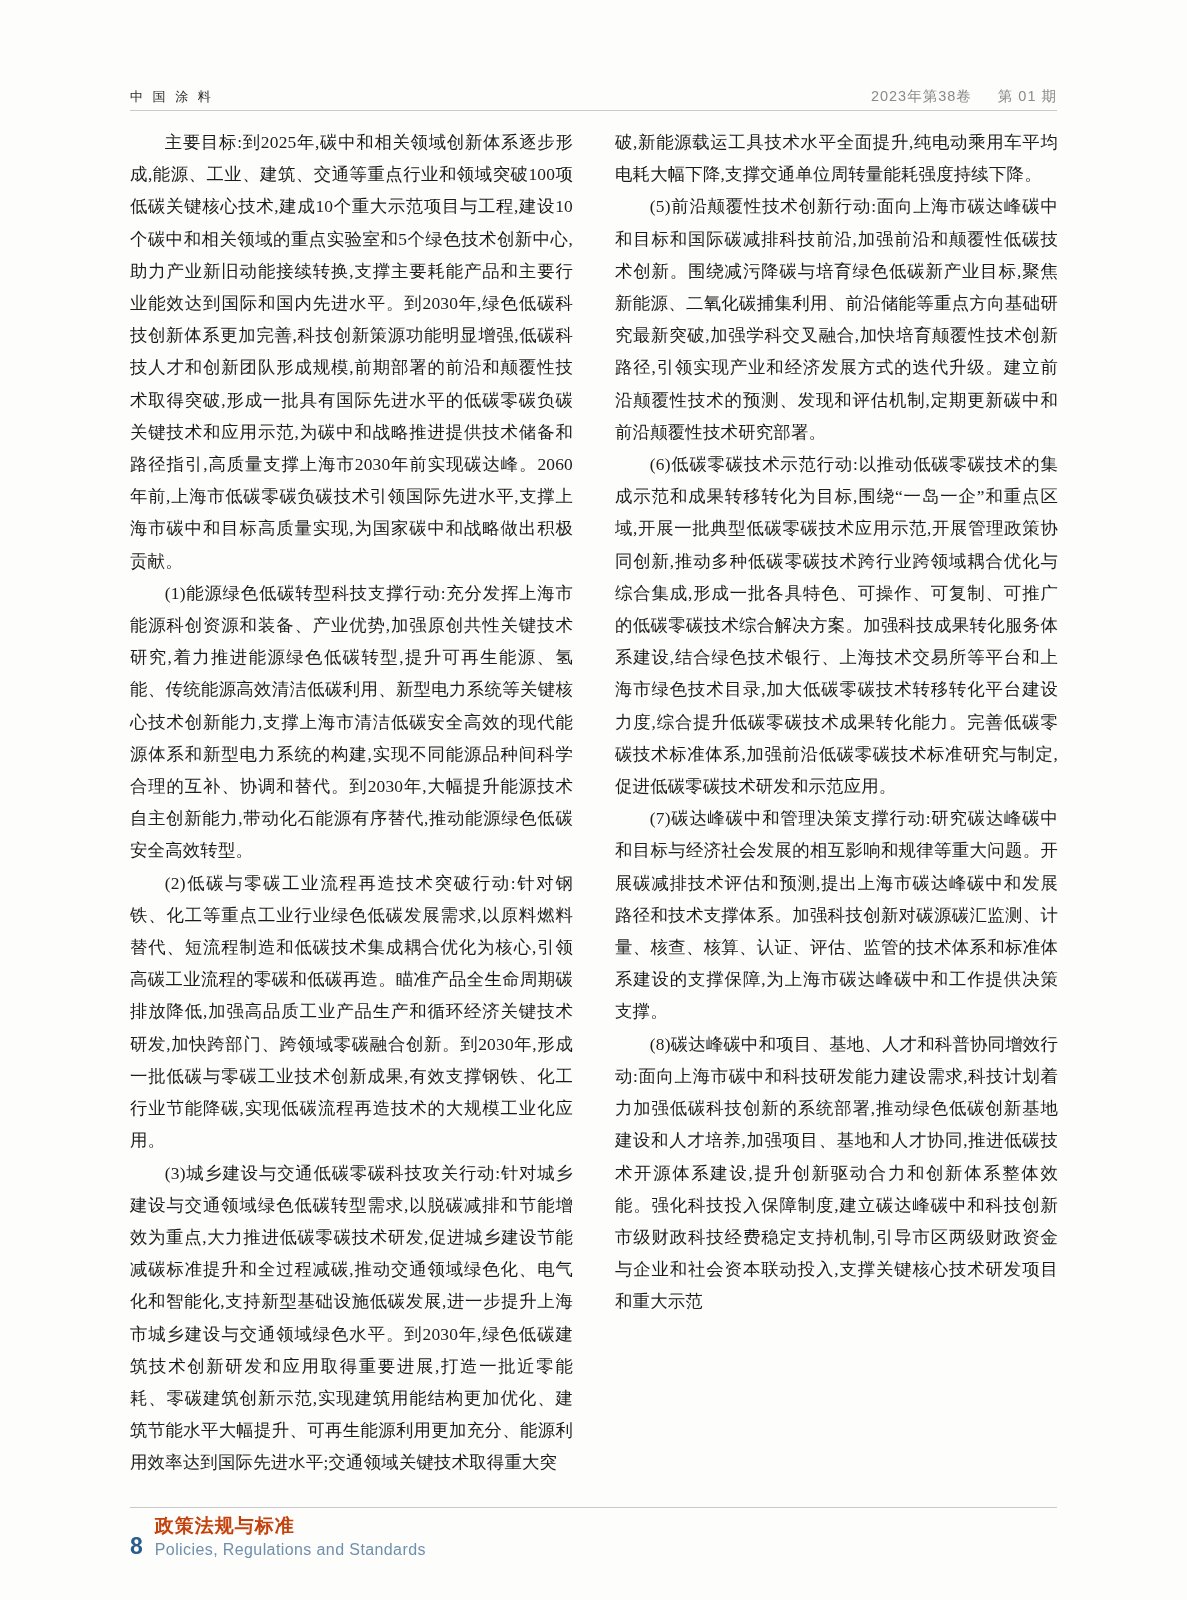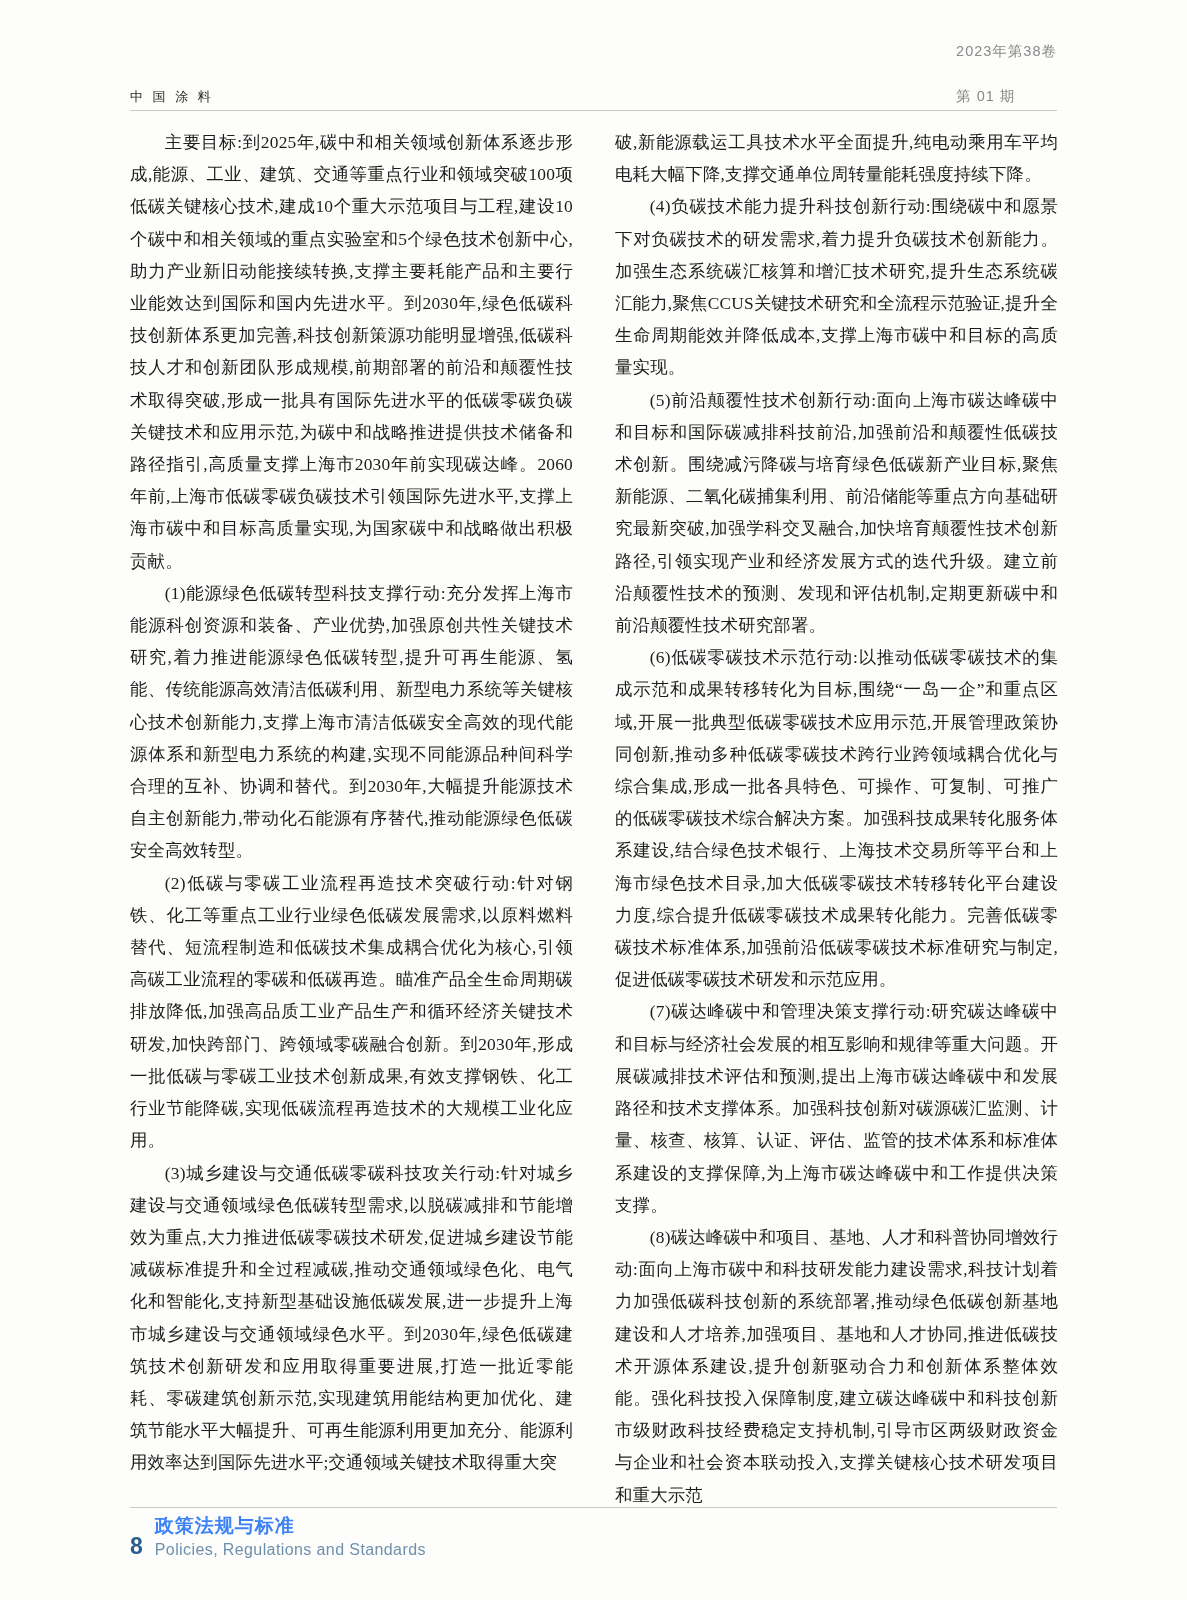--- a/index.html
+++ b/index.html
@@ -36,21 +36,20 @@
     color: #2a2a2a;
     font-family: "Liberation Sans", sans-serif;
   }
   .header-right {
     font-size: 14.5px;
     color: #8a8a8a;
     letter-spacing: 1px;
     font-family: "Liberation Sans", sans-serif;
     display: flex;
     gap: 26px;
-    flex-direction: column;
   }
   .header-rule {
     position: absolute;
     top: 110px;
     left: 130px;
     right: 130px;
     border-bottom: 1px solid #c9c9c9;
   }
 
   
@@ -107,21 +106,21 @@
     padding-bottom: 2px;
   }
   .footer-titles {
     display: flex;
     flex-direction: column;
     line-height: 1.25;
   }
   .footer-cn {
     font-size: 19px;
     font-weight: bold;
-    color: #3b82f6;
+    color: #c2410c;
     letter-spacing: 1px;
     font-family: "Liberation Sans", sans-serif;
   }
   .footer-en {
     font-size: 16px;
     color: #6f90ad;
     letter-spacing: 0.4px;
     font-family: "Liberation Sans", sans-serif;
     margin-top: 2px;
   }
@@ -144,21 +143,20 @@
 
     <div class="col">
       <p>主要目标:到2025年,碳中和相关领域创新体系逐步形成,能源、工业、建筑、交通等重点行业和领域突破100项低碳关键核心技术,建成10个重大示范项目与工程,建设10个碳中和相关领域的重点实验室和5个绿色技术创新中心,助力产业新旧动能接续转换,支撑主要耗能产品和主要行业能效达到国际和国内先进水平。到2030年,绿色低碳科技创新体系更加完善,科技创新策源功能明显增强,低碳科技人才和创新团队形成规模,前期部署的前沿和颠覆性技术取得突破,形成一批具有国际先进水平的低碳零碳负碳关键技术和应用示范,为碳中和战略推进提供技术储备和路径指引,高质量支撑上海市2030年前实现碳达峰。2060年前,上海市低碳零碳负碳技术引领国际先进水平,支撑上海市碳中和目标高质量实现,为国家碳中和战略做出积极贡献。</p>
       <p>(1)能源绿色低碳转型科技支撑行动:充分发挥上海市能源科创资源和装备、产业优势,加强原创共性关键技术研究,着力推进能源绿色低碳转型,提升可再生能源、氢能、传统能源高效清洁低碳利用、新型电力系统等关键核心技术创新能力,支撑上海市清洁低碳安全高效的现代能源体系和新型电力系统的构建,实现不同能源品种间科学合理的互补、协调和替代。到2030年,大幅提升能源技术自主创新能力,带动化石能源有序替代,推动能源绿色低碳安全高效转型。</p>
       <p>(2)低碳与零碳工业流程再造技术突破行动:针对钢铁、化工等重点工业行业绿色低碳发展需求,以原料燃料替代、短流程制造和低碳技术集成耦合优化为核心,引领高碳工业流程的零碳和低碳再造。瞄准产品全生命周期碳排放降低,加强高品质工业产品生产和循环经济关键技术研发,加快跨部门、跨领域零碳融合创新。到2030年,形成一批低碳与零碳工业技术创新成果,有效支撑钢铁、化工行业节能降碳,实现低碳流程再造技术的大规模工业化应用。</p>
       <p>(3)城乡建设与交通低碳零碳科技攻关行动:针对城乡建设与交通领域绿色低碳转型需求,以脱碳减排和节能增效为重点,大力推进低碳零碳技术研发,促进城乡建设节能减碳标准提升和全过程减碳,推动交通领域绿色化、电气化和智能化,支持新型基础设施低碳发展,进一步提升上海市城乡建设与交通领域绿色水平。到2030年,绿色低碳建筑技术创新研发和应用取得重要进展,打造一批近零能耗、零碳建筑创新示范,实现建筑用能结构更加优化、建筑节能水平大幅提升、可再生能源利用更加充分、能源利用效率达到国际先进水平;交通领域关键技术取得重大突</p>
     </div>
 
     <div class="col">
       <p class="noindent">破,新能源载运工具技术水平全面提升,纯电动乘用车平均电耗大幅下降,支撑交通单位周转量能耗强度持续下降。</p>
-      <p>(4)负碳技术能力提升科技创新行动:围绕碳中和愿景下对负碳技术的研发需求,着力提升负碳技术创新能力。加强生态系统碳汇核算和增汇技术研究,提升生态系统碳汇能力,聚焦CCUS关键技术研究和全流程示范验证,提升全生命周期能效并降低成本,支撑上海市碳中和目标的高质量实现。</p>
       <p>(5)前沿颠覆性技术创新行动:面向上海市碳达峰碳中和目标和国际碳减排科技前沿,加强前沿和颠覆性低碳技术创新。围绕减污降碳与培育绿色低碳新产业目标,聚焦新能源、二氧化碳捕集利用、前沿储能等重点方向基础研究最新突破,加强学科交叉融合,加快培育颠覆性技术创新路径,引领实现产业和经济发展方式的迭代升级。建立前沿颠覆性技术的预测、发现和评估机制,定期更新碳中和前沿颠覆性技术研究部署。</p>
       <p>(6)低碳零碳技术示范行动:以推动低碳零碳技术的集成示范和成果转移转化为目标,围绕“一岛一企”和重点区域,开展一批典型低碳零碳技术应用示范,开展管理政策协同创新,推动多种低碳零碳技术跨行业跨领域耦合优化与综合集成,形成一批各具特色、可操作、可复制、可推广的低碳零碳技术综合解决方案。加强科技成果转化服务体系建设,结合绿色技术银行、上海技术交易所等平台和上海市绿色技术目录,加大低碳零碳技术转移转化平台建设力度,综合提升低碳零碳技术成果转化能力。完善低碳零碳技术标准体系,加强前沿低碳零碳技术标准研究与制定,促进低碳零碳技术研发和示范应用。</p>
       <p>(7)碳达峰碳中和管理决策支撑行动:研究碳达峰碳中和目标与经济社会发展的相互影响和规律等重大问题。开展碳减排技术评估和预测,提出上海市碳达峰碳中和发展路径和技术支撑体系。加强科技创新对碳源碳汇监测、计量、核查、核算、认证、评估、监管的技术体系和标准体系建设的支撑保障,为上海市碳达峰碳中和工作提供决策支撑。</p>
       <p>(8)碳达峰碳中和项目、基地、人才和科普协同增效行动:面向上海市碳中和科技研发能力建设需求,科技计划着力加强低碳科技创新的系统部署,推动绿色低碳创新基地建设和人才培养,加强项目、基地和人才协同,推进低碳技术开源体系建设,提升创新驱动合力和创新体系整体效能。强化科技投入保障制度,建立碳达峰碳中和科技创新市级财政科技经费稳定支持机制,引导市区两级财政资金与企业和社会资本联动投入,支撑关键核心技术研发项目和重大示范</p>
     </div>
 
   </div>
 
   <div class="footer-rule"></div>
 

